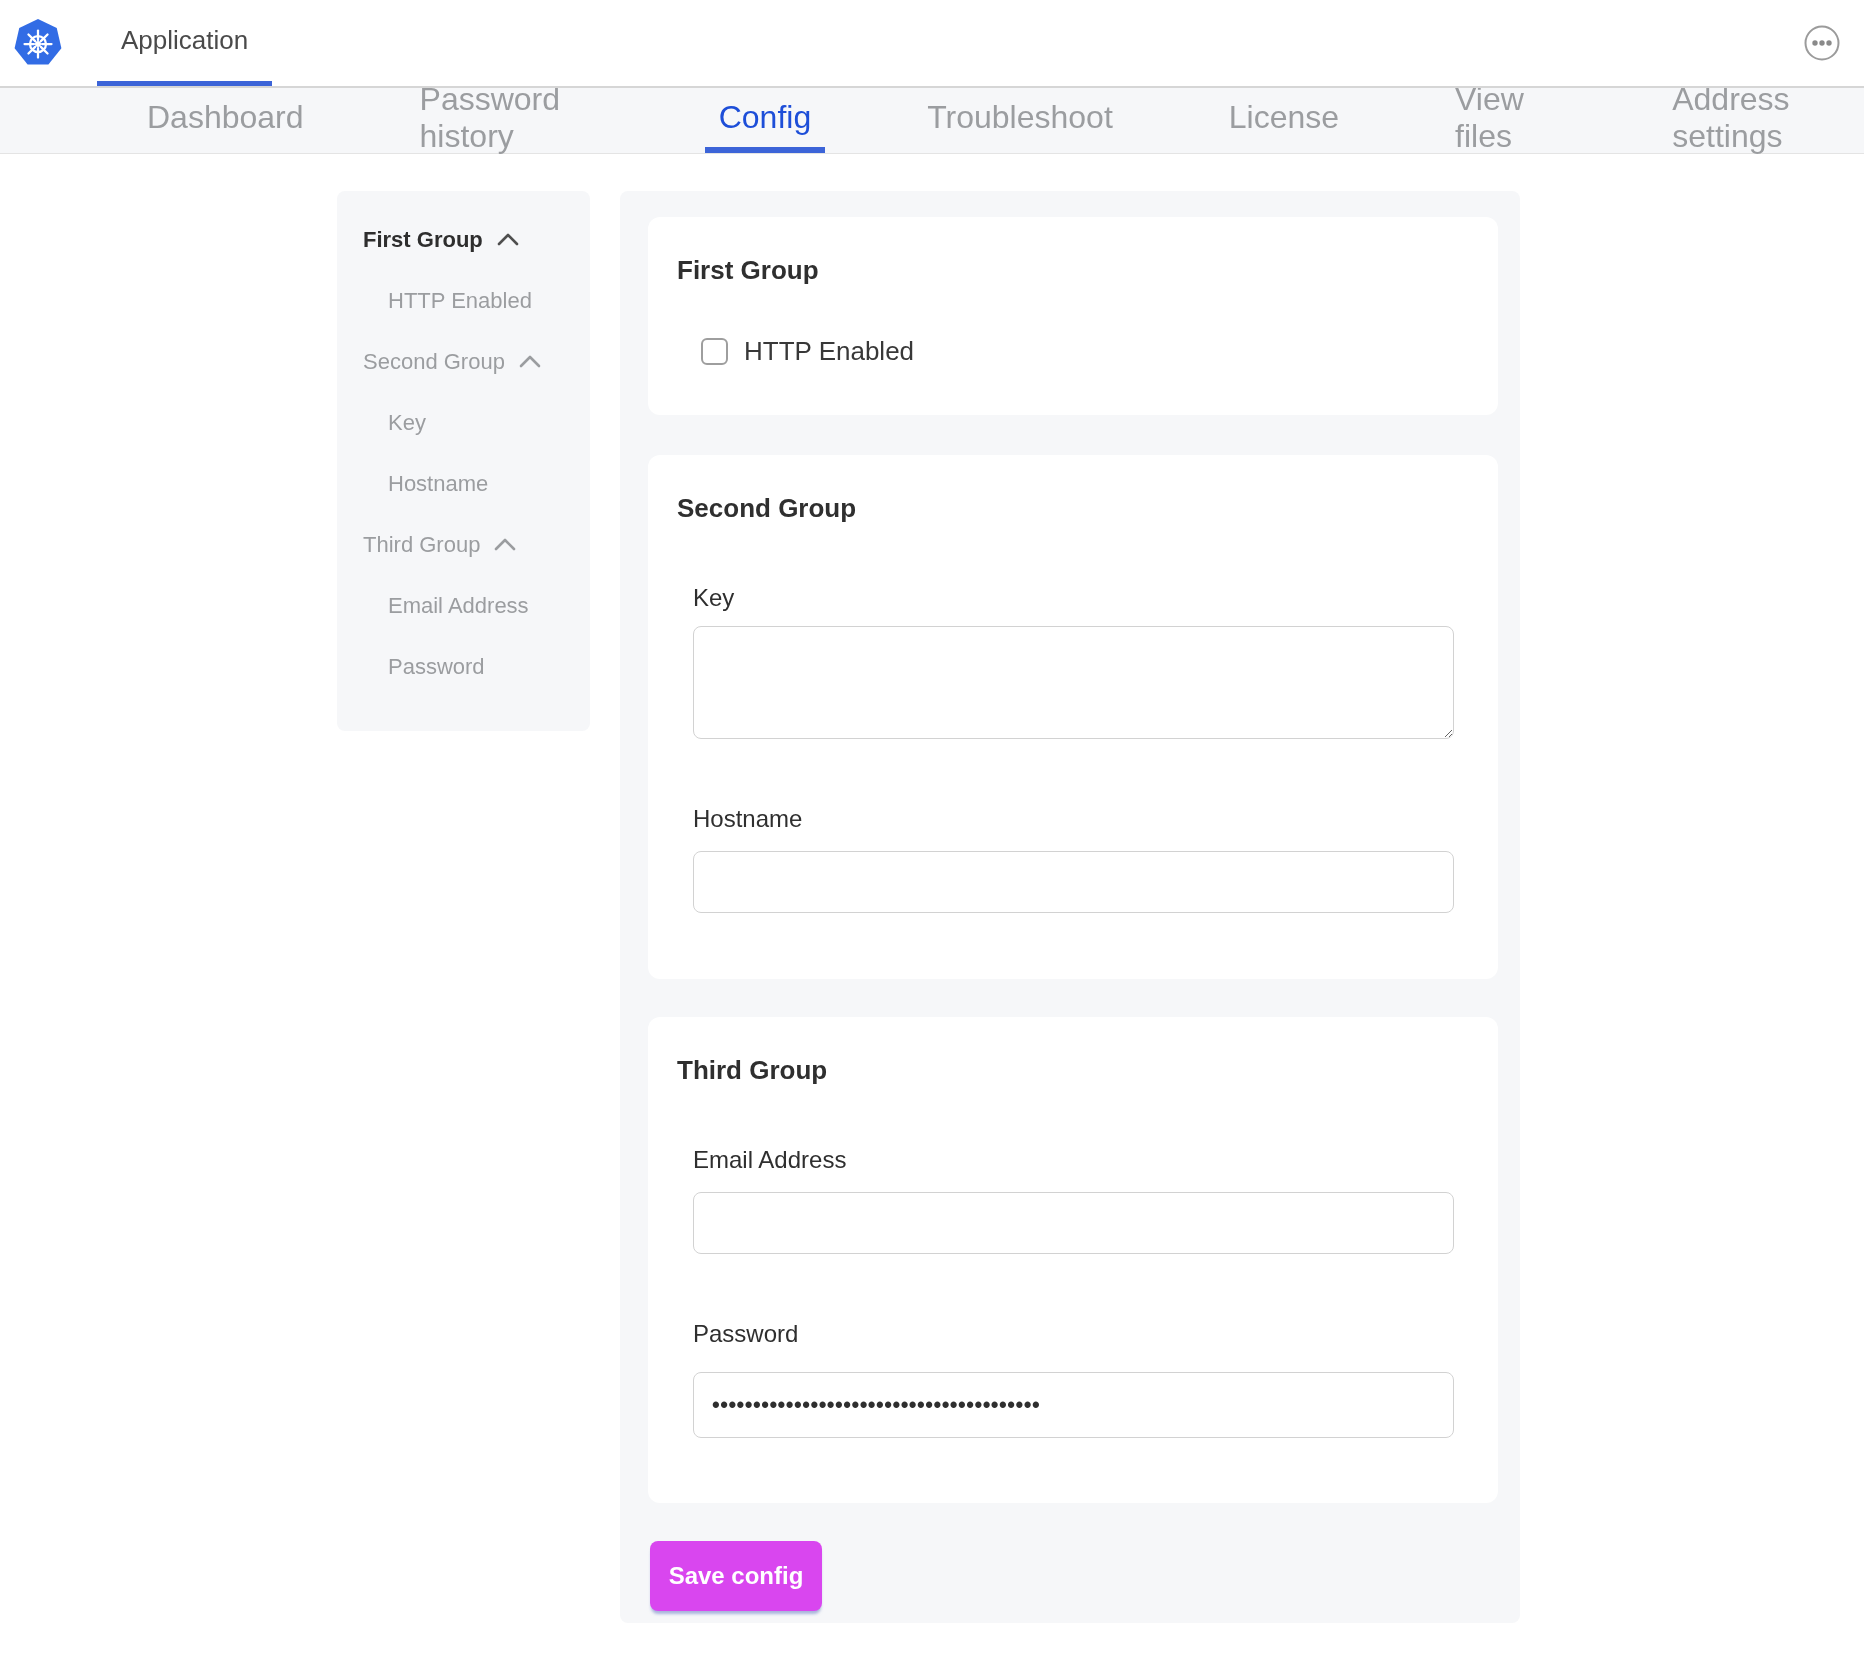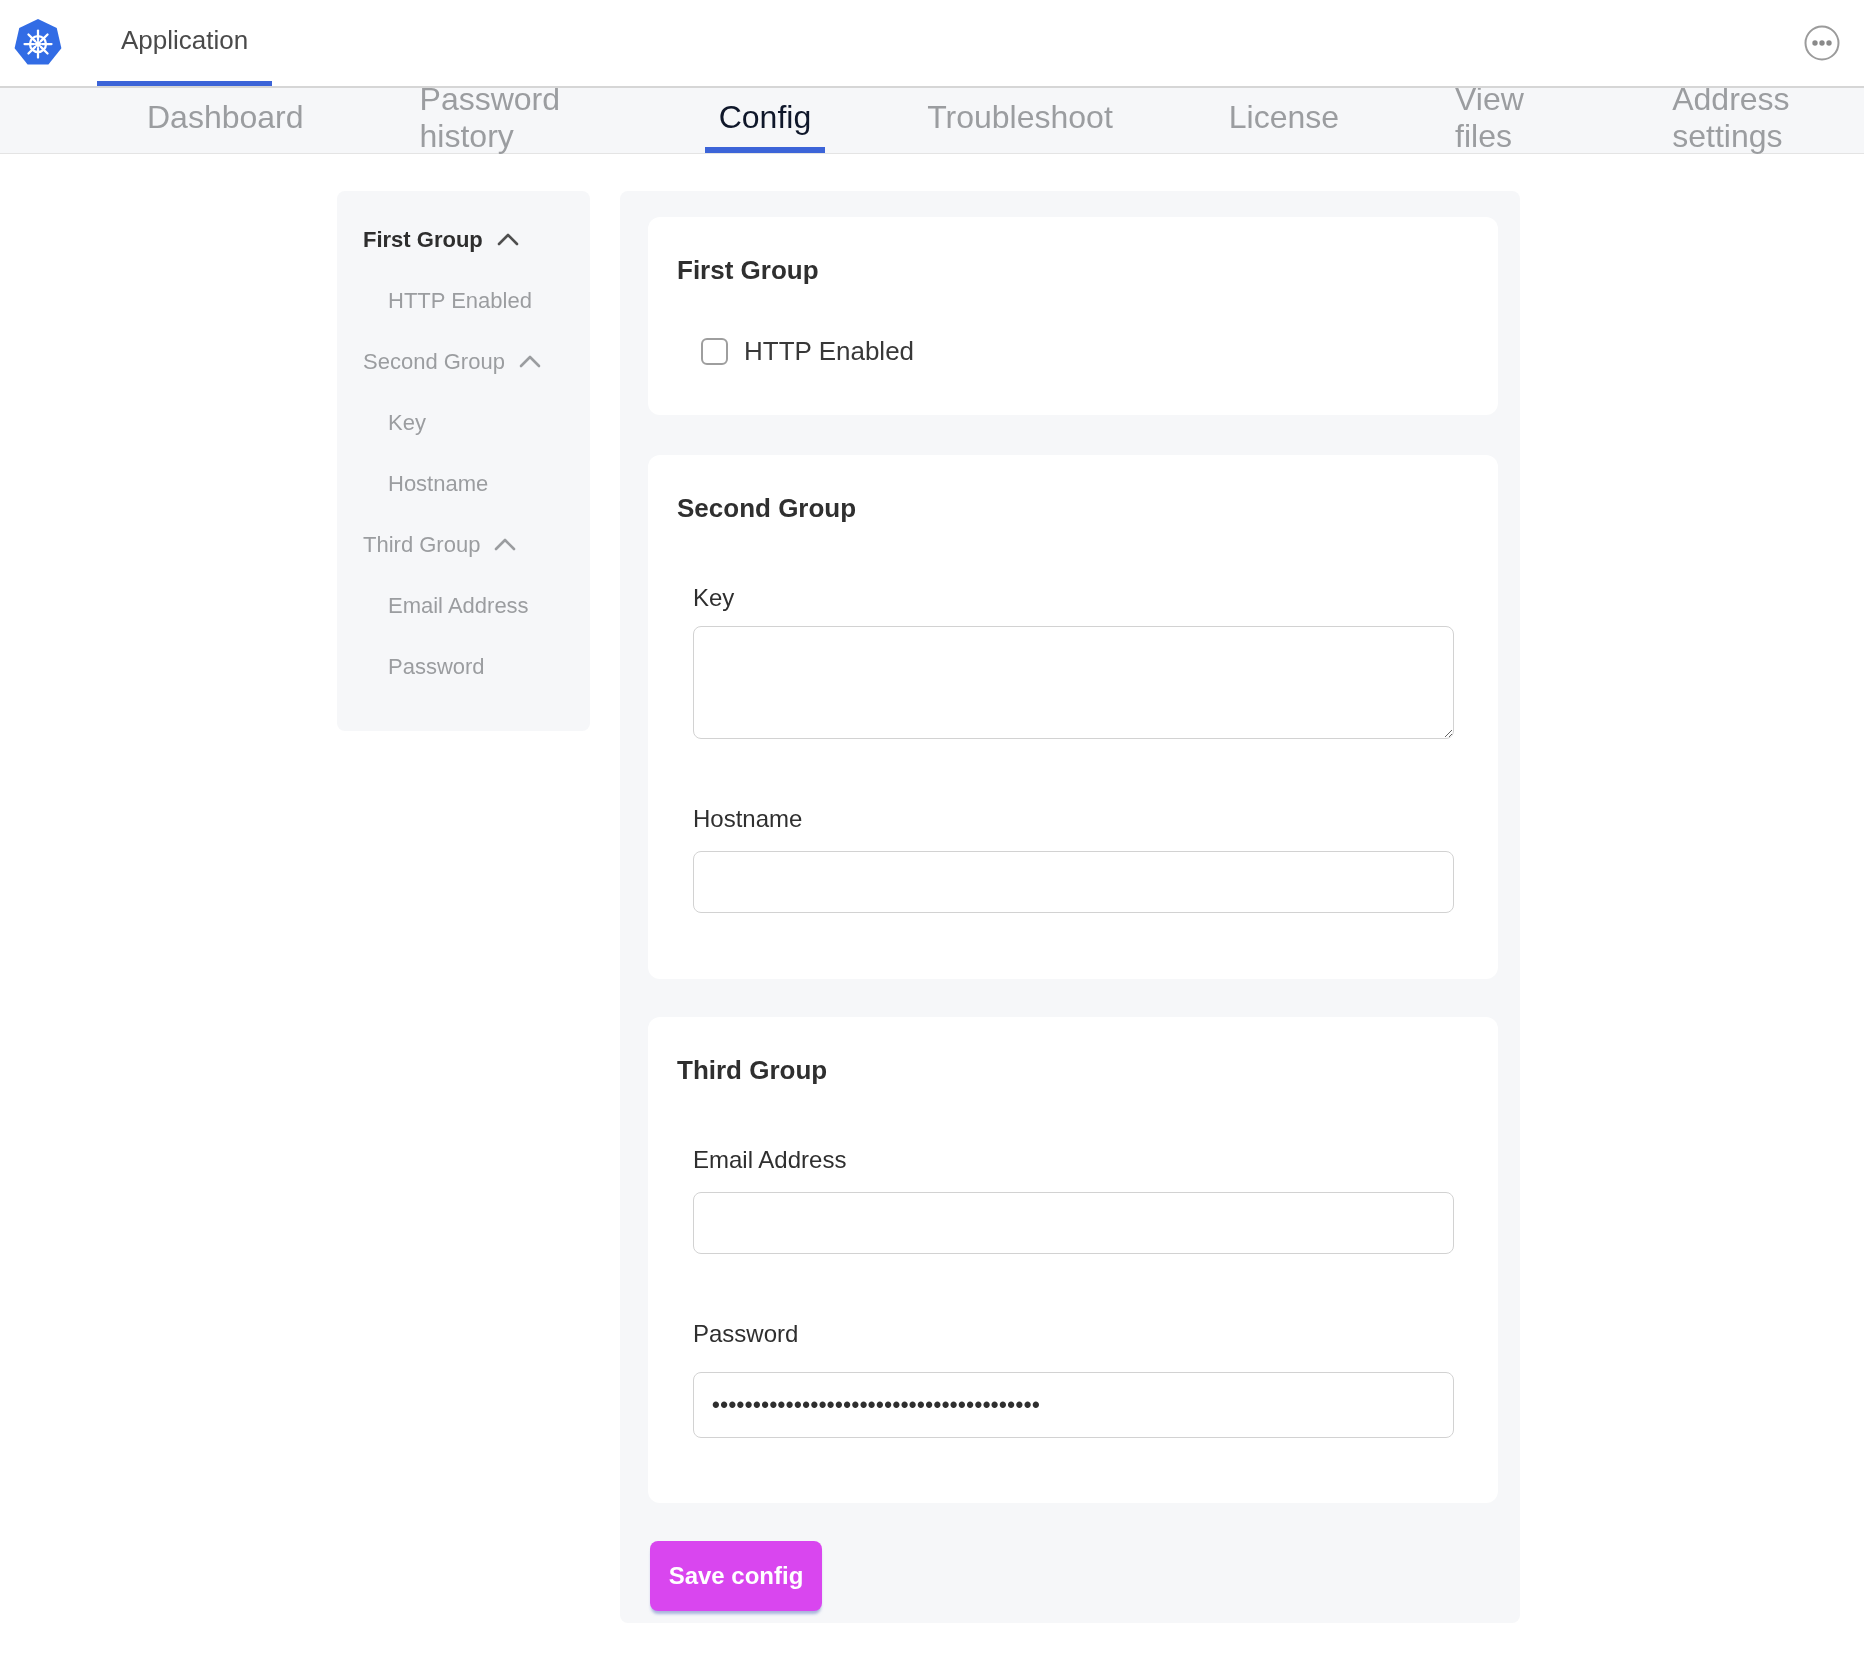--- a/index.html
+++ b/index.html
@@ -14,21 +14,21 @@
     padding:0 24px; border-bottom:5px solid #3c64d8; cursor:pointer;justify-content:flex-end; }
   .app-tab span { font-size:26px; color:#4a4a4a; }
   .more-btn { position:absolute; right:22px; top:24px; width:40px; height:40px;
     background:transparent; border:none; cursor:pointer; }
 
   
   .tabbar { height:66px; background:#f6f7f9; border-bottom:1px solid #e4e4e4;
     display:flex; align-items:stretch; padding-left:133px; gap:88px; }
   .tab { display:flex; align-items:center; padding:0 14px; font-size:32px;
     color:#9b9da0; cursor:pointer; border-bottom:6px solid transparent; }
-  .tab.active { color:#0f172a; border-bottom-color:#3c64d8; }
+  .tab.active { color:#1d4ed8; border-bottom-color:#3c64d8; }
 
   
   .content { display:flex; align-items:flex-start; margin:37px 8px 0 337px; gap:30px; }
 
   .sidebar { width:253px; height:540px; background:#f6f7f9; border-radius:8px;
     padding-top:18px; overflow:hidden; }
   .side-row { height:61px; display:flex; align-items:center; font-size:22px;
     cursor:pointer; }
   .side-group { padding-left:26px; color:#9b9da0; }
   .side-group.active { color:#2e2e2e; font-weight:bold; }

